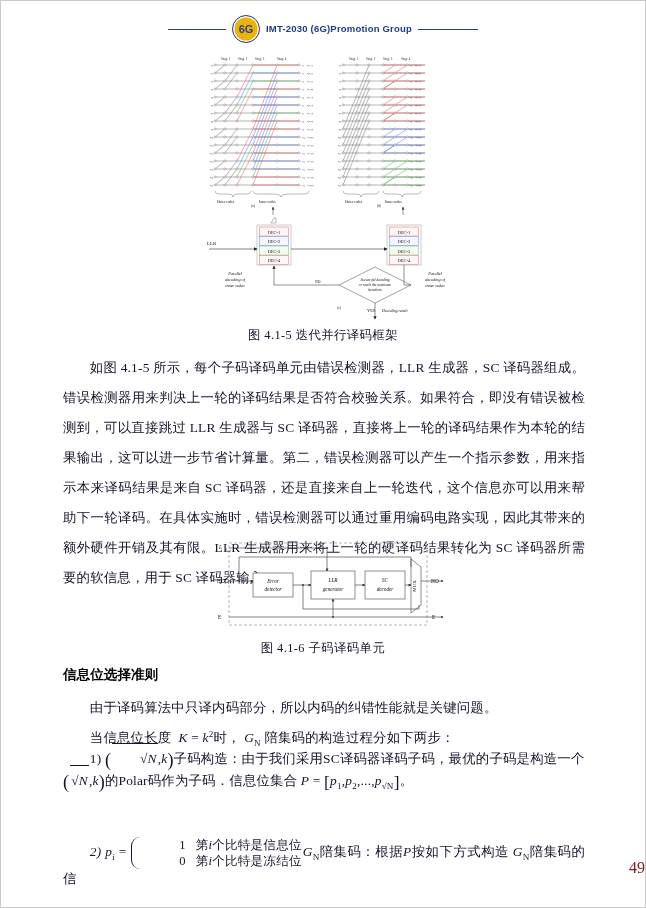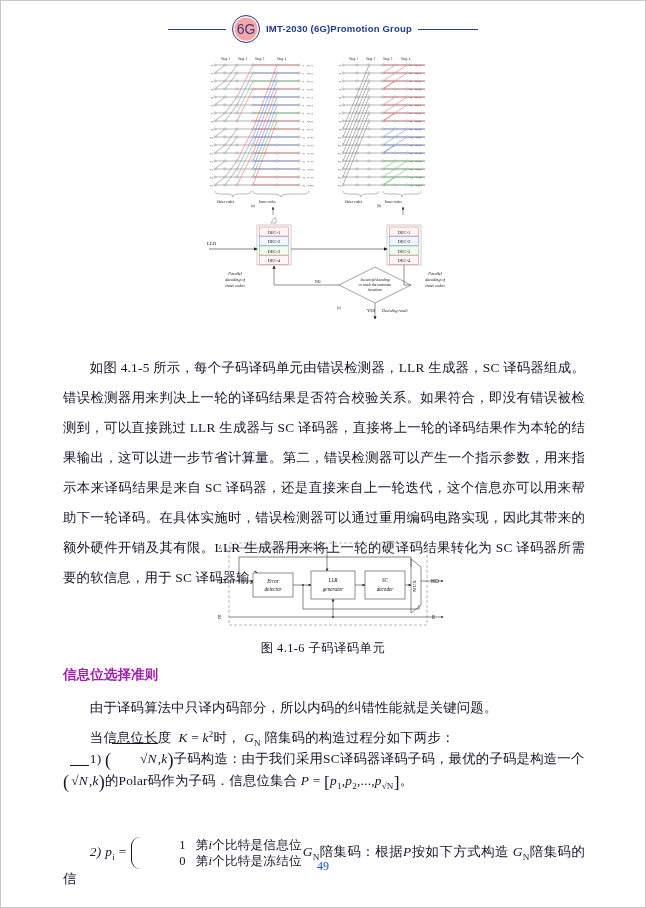--- a/index.html
+++ b/index.html
@@ -8,46 +8,46 @@
     position:relative;width:646px;height:908px;background:#ffffff;
     box-sizing:border-box;border:1px solid #c9c9c9;overflow:hidden;
   }
   
   .header{position:absolute;left:0;right:0;top:14px;height:40px;}
   .hdr-inner{display:flex;align-items:center;justify-content:center;gap:6px;}
   .hdr-rule{height:1px;background:#2b3f8c;width:60px;}
   .hdr-rule.left{width:58px;}
   .logo{
     width:26px;height:26px;border-radius:50%;
-    border:1.6px solid #2b3f8c;background:#fca5a5;
+    border:1.6px solid #2b3f8c;background:#eab308;
     display:flex;align-items:center;justify-content:center;
-    font-family:"Liberation Sans",sans-serif;font-weight:normal;
-    font-size:14px;color:#2b3f8c;flex:0 0 auto;
+    font-family:"Liberation Sans",sans-serif;font-weight:bold;
+    font-size:11px;color:#2b3f8c;flex:0 0 auto;
     box-shadow:inset 0 0 0 1.5px #ffffff;
   }
   .hdr-text{line-height:1.05;text-align:left;}
   .hdr-t1{font-family:"Liberation Sans",sans-serif;font-weight:bold;font-size:16px;color:#1b3a93;white-space:nowrap;}
   .hdr-t2{font-family:"Liberation Sans",sans-serif;font-weight:bold;font-size:9.5px;color:#1b3a93;white-space:nowrap;letter-spacing:.2px;}
 
   
   .para{
     position:absolute;left:62px;width:522px;
     font-size:13.4px;color:#14142b;text-align:justify;
     line-height:30px;letter-spacing:.2px;
   }
   .indent{text-indent:2em;}
   .caption{
     position:absolute;left:0;right:0;text-align:center;
     font-size:12.4px;color:#14142b;letter-spacing:.4px;
   }
   .heading{
-    position:absolute;left:62px;font-weight:bold;font-size:13.6px;color:#a21caf;
+    position:absolute;left:62px;font-weight:bold;font-size:13.6px;color:#000000;
     font-family:"Liberation Serif","DejaVu Serif",serif;
   }
-  .pageno{position:absolute;left:0;right:0;text-align:center;font-size:12px;color:#1d4ed8;}
+  .pageno{position:absolute;left:0;right:0;text-align:right;font-size:16px;color:#7f1d1d;}
   sub{font-size:.68em;}
   sup{font-size:.68em;}
 
   
   #fig1{position:absolute;left:196px;top:52px;width:254px;height:270px;}
   #fig1 svg{display:block;}
   #fig2{position:absolute;left:214px;top:536px;width:232px;height:96px;}
   #fig2 svg{display:block;}
   .piece{
     display:inline-block;vertical-align:middle;
@@ -607,20 +607,21 @@
       <line x1="207" y1="212" x2="207" y2="232" stroke="#333" stroke-width="0.55"></line>
       <line x1="207" y1="232" x2="214" y2="232" stroke="#333" stroke-width="0.55"></line>
 
       <line x1="178" y1="250" x2="178" y2="266" stroke="#333" stroke-width="0.55" marker-end="url(#ar)"></line>
       <text x="170" y="259" font-size="4.4" fill="#111" font-family="Liberation Serif, serif">YES</text>
       <text x="185" y="259" font-size="4" fill="#111" font-family="Liberation Serif, serif" font-style="italic">Decoding result</text>
       <text x="140" y="256" font-size="3.6" fill="#111" font-family="Liberation Serif, serif">(c)</text>
     </svg>
   </div>
 
+  <div class="caption" style="top:326px;">图 4.1-5  迭代并行译码框架</div>
 
   <div class="para indent" style="top:352px;">如图 4.1-5 所示，每个子码译码单元由错误检测器，LLR 生成器，SC 译码器组成。错误检测器用来判决上一轮的译码结果是否符合校验关系。如果符合，即没有错误被检测到，可以直接跳过 LLR 生成器与 SC 译码器，直接将上一轮的译码结果作为本轮的结果输出，这可以进一步节省计算量。第二，错误检测器可以产生一个指示参数，用来指示本来译码结果是来自 SC 译码器，还是直接来自上一轮迭代，这个信息亦可以用来帮助下一轮译码。在具体实施时，错误检测器可以通过重用编码电路实现，因此其带来的额外硬件开销及其有限。LLR 生成器用来将上一轮的硬译码结果转化为 SC 译码器所需要的软信息，用于 SC 译码器输入。</div>
 
   <div id="fig2">
     <svg width="232" height="96" viewBox="0 0 232 96" xmlns="http://www.w3.org/2000/svg">
       <defs>
         <marker id="ar2" markerWidth="5" markerHeight="5" refX="4.2" refY="2.5" orient="auto">
           <path d="M0,0 L5,2.5 L0,5 z" fill="#333"></path>
         </marker>
       </defs>

